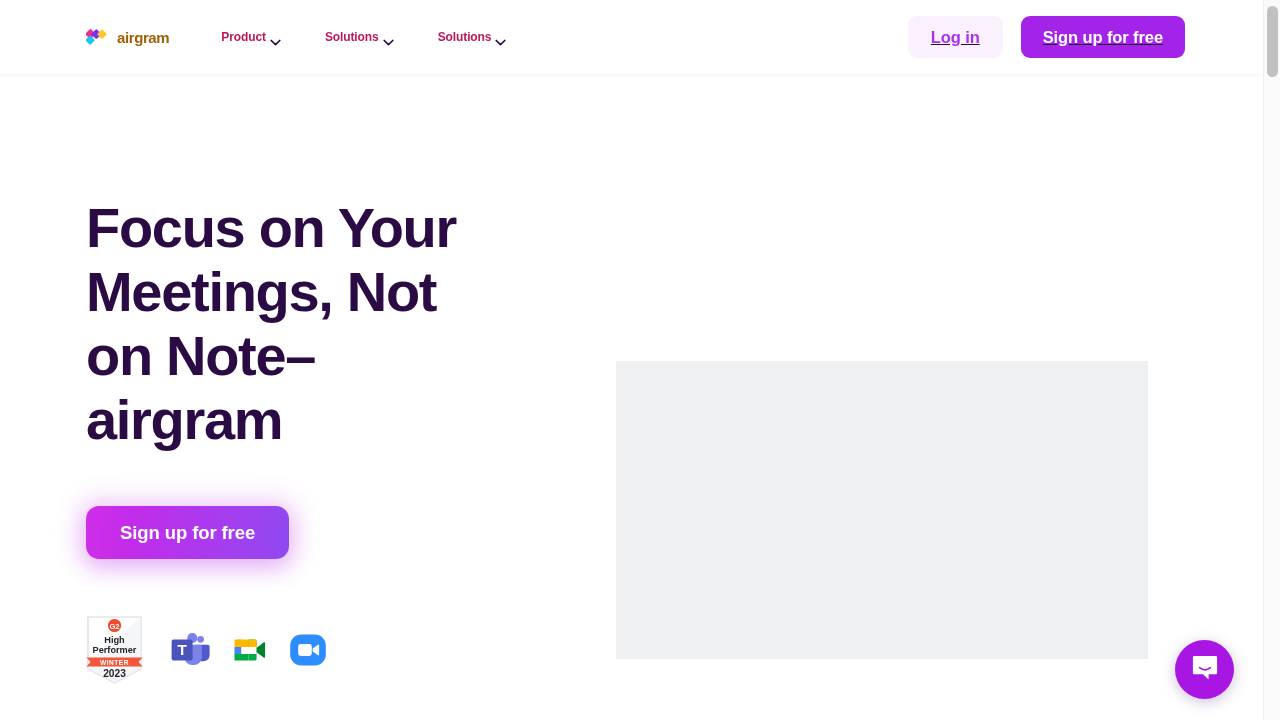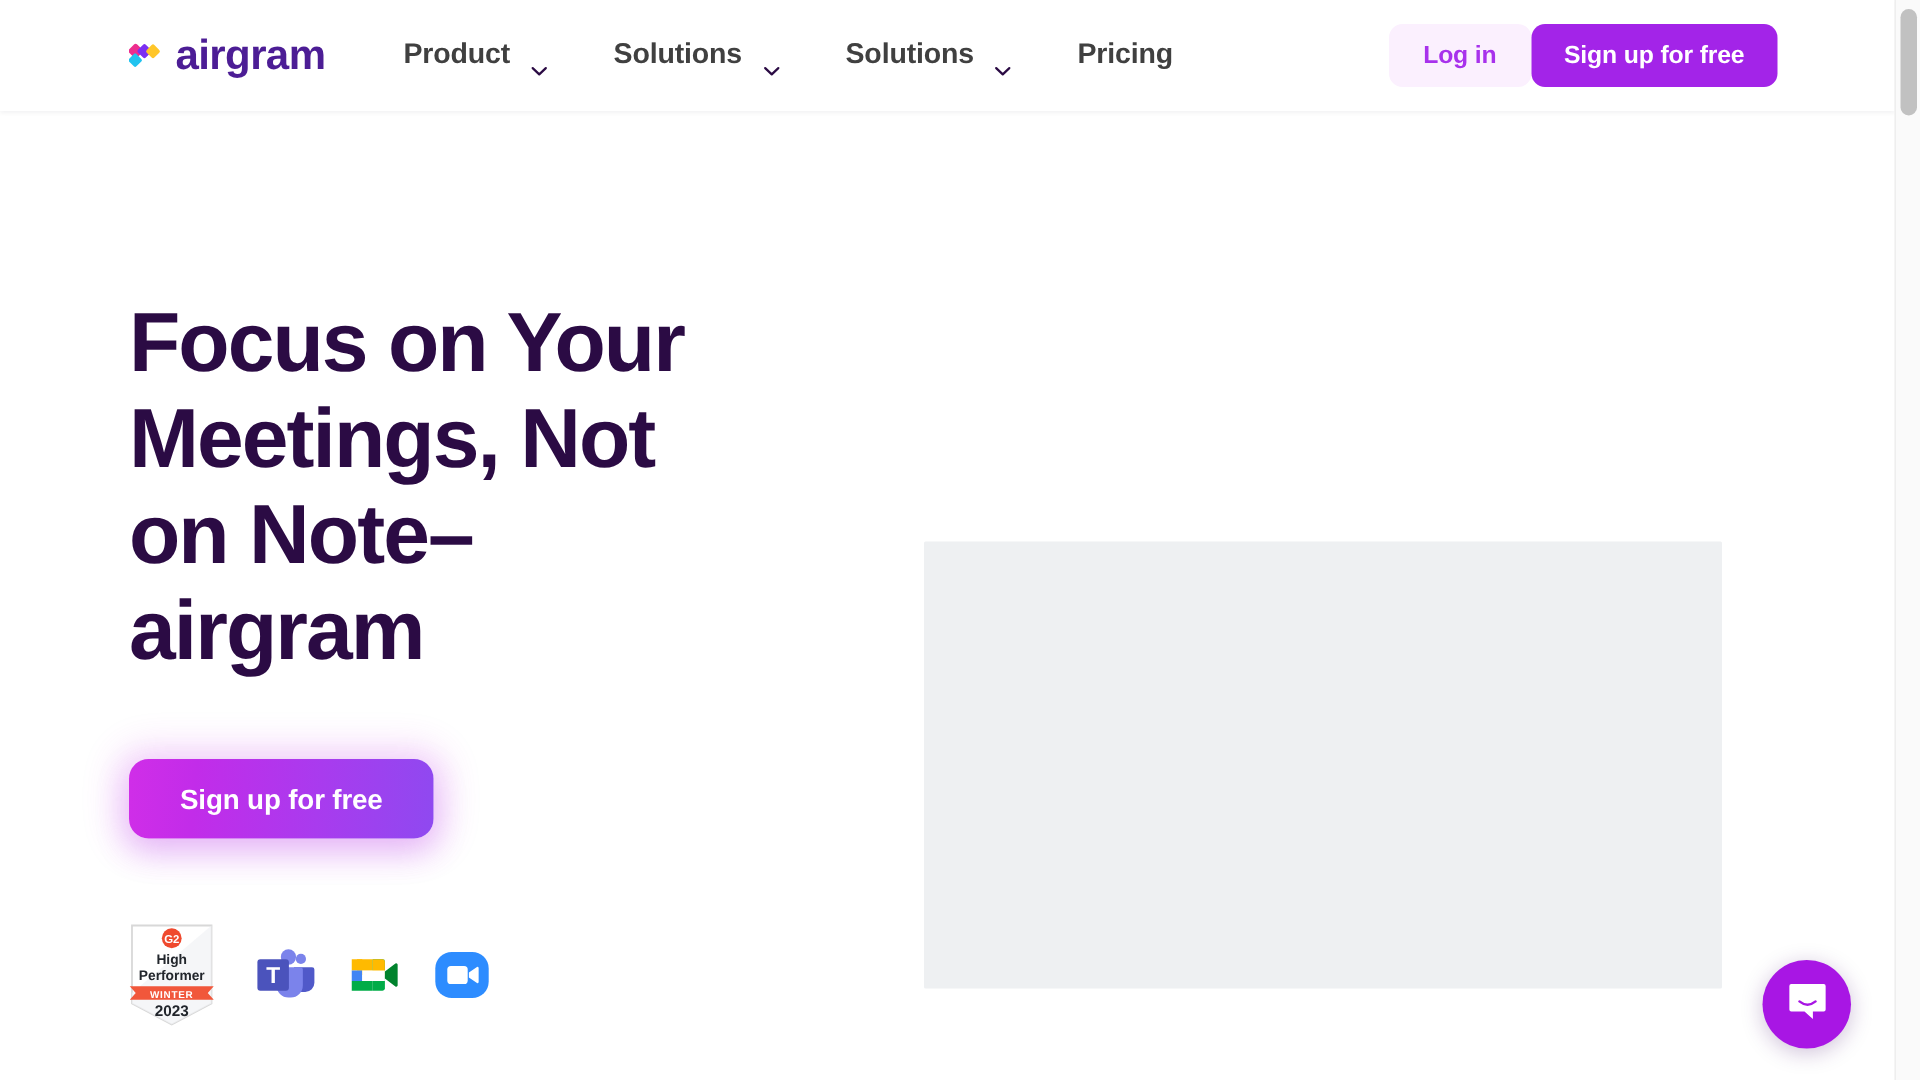--- a/index.html
+++ b/index.html
@@ -51,57 +51,59 @@
   .brand {
     display: flex;
     align-items: center;
     gap: 7px;
     margin-right: 52px;
     text-decoration: none;
     cursor: pointer;
   }
   .brand-mark { width: 24px; height: 24px; display: block; flex: none; }
   .brand-word {
-    font-size: 28px;
+    font-size: 15px;
     font-weight: 700;
     letter-spacing: -0.4px;
-    color: #4c1d95;
+    color: #a16207;
     line-height: 1;
   }
 
   .nav-links {
     display: flex;
     align-items: center;
     list-style: none;
     gap: 0;
   }
   .nav-item {
     display: flex;
     align-items: center;
-    gap: 14px;
-    font-size: 19px;
+    gap: 4px;
+    font-size: 12px;
     font-weight: 600;
-    color: #404040;
+    color: #be185d;
     padding: 10px 22px;
     cursor: pointer;
     white-space: nowrap;
     letter-spacing: -0.1px;
   }
   .nav-item:first-child { padding-left: 0; }
   .chev {
     width: 11px; height: 7px;
     display: inline-block;
     flex: none;
     margin-top: 2px;
   }
 
   .nav-actions {
     margin-left: auto;
     display: flex;
     align-items: center;
+    gap: 18px;
+    text-decoration: underline;
   }
   .btn-login {
     background: #fbf0fe;
     color: #a831ec;
     font-size: 16.5px;
     font-weight: 600;
     border: none;
     border-radius: 9px;
     padding: 12px 23px;
     cursor: pointer;
@@ -283,23 +285,20 @@
 
           <li class="nav-item">
             <span>Solutions</span>
             <span class="chev">
               <svg viewBox="0 0 12 8" width="11" height="7" aria-hidden="true">
                 <path d="M1 1.6 L6 6.4 L11 1.6" fill="none" stroke="#2B0B44" stroke-width="1.7" stroke-linecap="round" stroke-linejoin="round"></path>
               </svg>
             </span>
           </li>
 
-          <li class="nav-item">
-            <span>Pricing</span>
-          </li>
 
 
         </ul>
       </nav>
 
       <div class="nav-actions">
         <button class="btn-login">Log in</button>
         <button class="btn-signup-nav">Sign up for free</button>
       </div>
 

